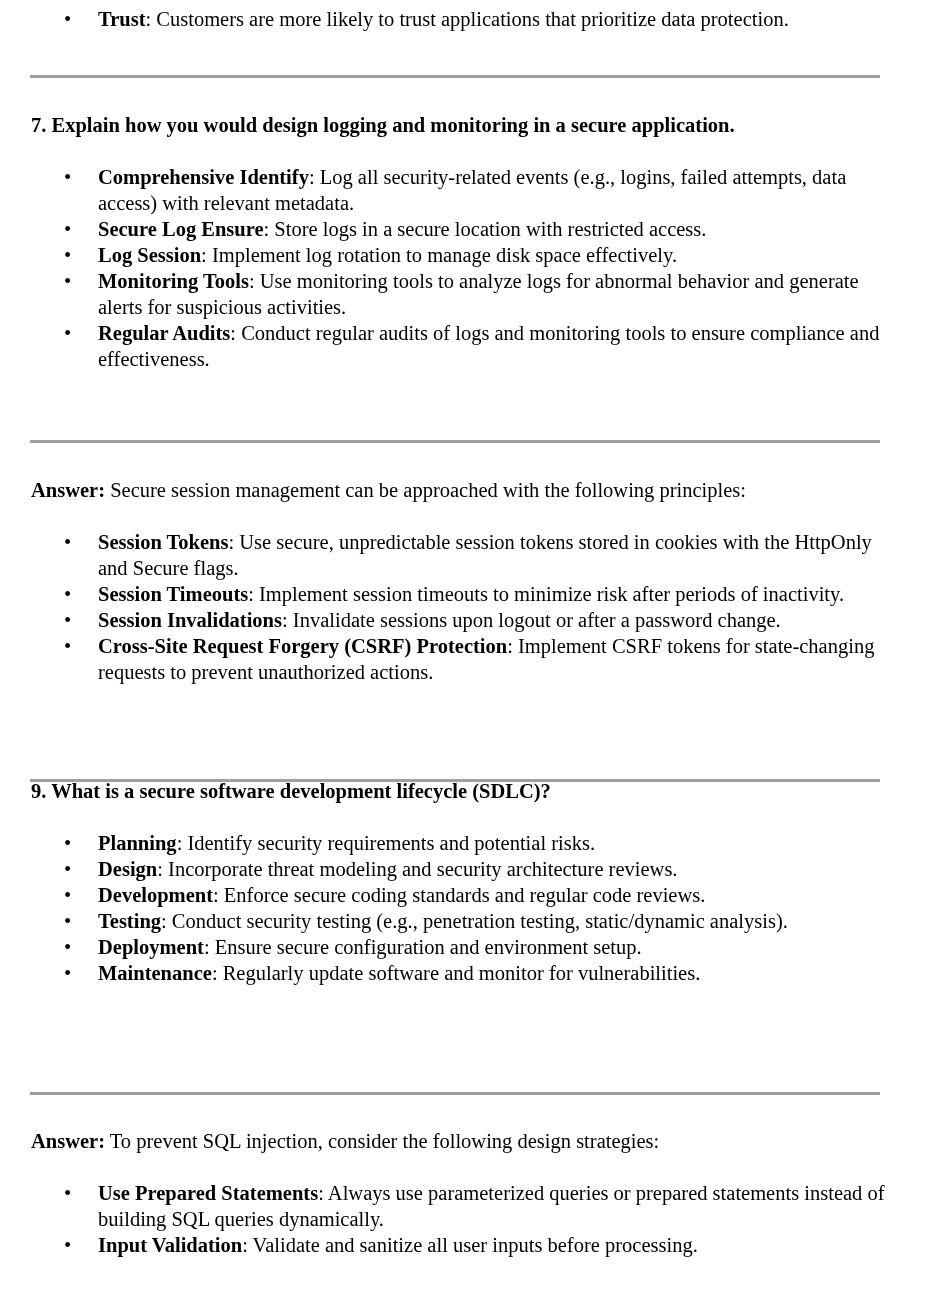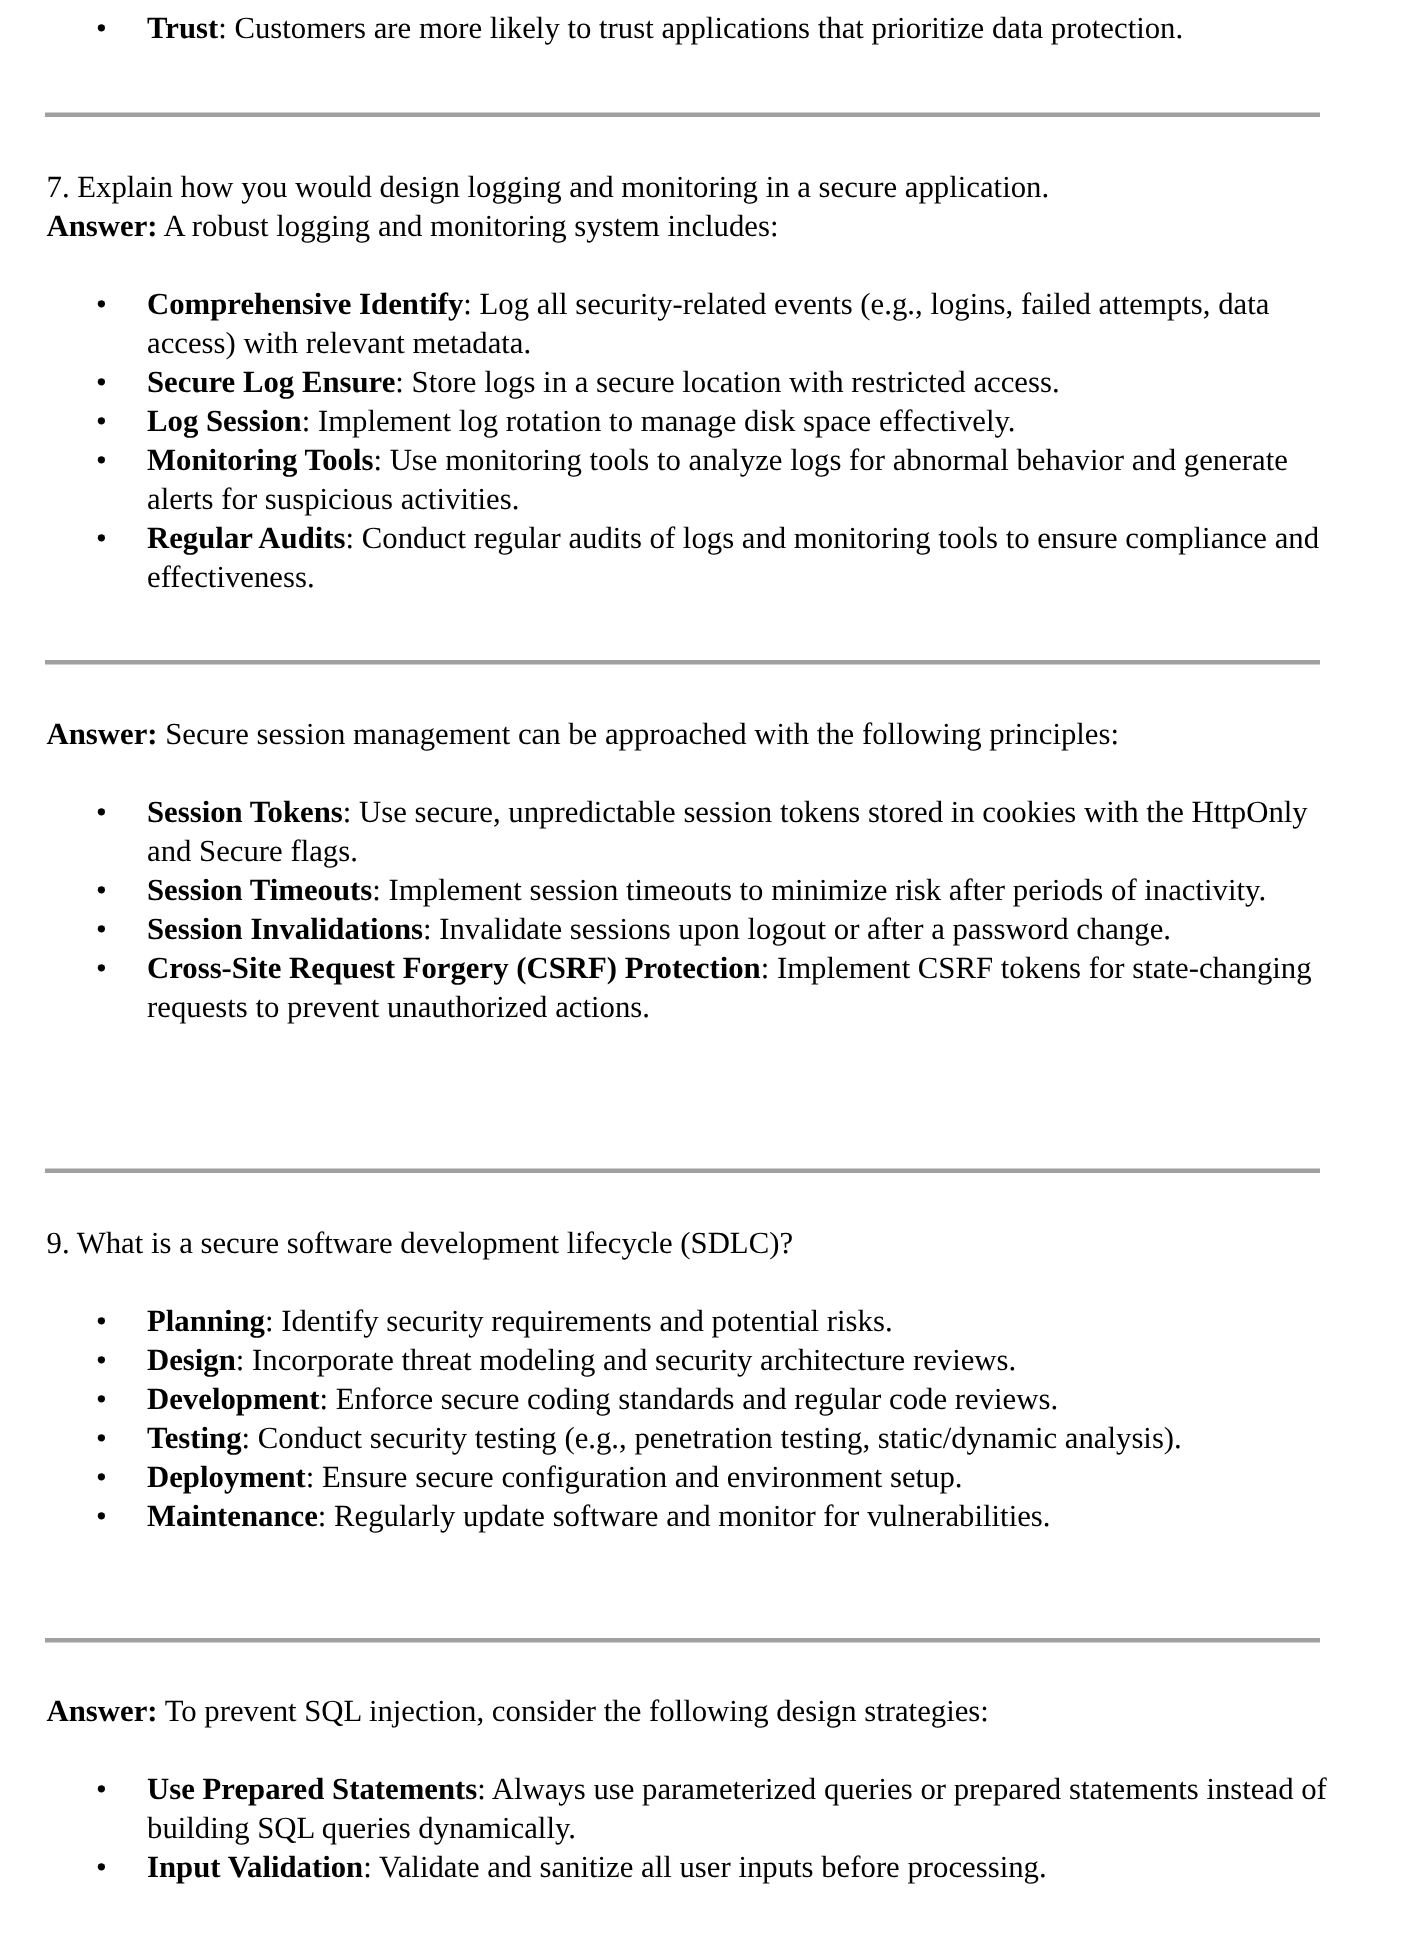--- a/index.html
+++ b/index.html
@@ -29,21 +29,21 @@
       width: 880px;
     }
     .rule {
       position: absolute;
       left: 30px;
       width: 850px;
       height: 3px;
       background: #a0a0a0;
     }
     .q-title {
-      font-weight: normal;
+      font-weight: bold;
       margin: 0;
       white-space: nowrap;
     }
     .answer {
       margin: 0;
       white-space: nowrap;
     }
     .answer b { font-weight: bold; }
     ul.bullets {
       list-style: none;
@@ -73,21 +73,20 @@
         <span class="bullet">•</span>
         <span class="term">Trust</span><span>: Customers are more likely to trust applications that prioritize data protection.</span>
       </li>
     </ul>
   </div>
 
   <div class="rule" style="top:75px;"></div>
 
   <div class="section" style="top:112px;">
     <p class="q-title">7. Explain how you would design logging and monitoring in a secure application.</p>
-    <p class="answer"><b>Answer:</b><span> A robust logging and monitoring system includes:</span></p>
     <ul class="bullets" style="margin-top:26px;">
       <li><span class="bullet">•</span><span class="term">Comprehensive Identify</span><span>: Log all security-related events (e.g., logins, failed attempts, data access) with relevant metadata.</span></li>
       <li><span class="bullet">•</span><span class="term">Secure Log Ensure</span><span>: Store logs in a secure location with restricted access.</span></li>
       <li><span class="bullet">•</span><span class="term">Log Session</span><span>: Implement log rotation to manage disk space effectively.</span></li>
       <li><span class="bullet">•</span><span class="term">Monitoring Tools</span><span>: Use monitoring tools to analyze logs for abnormal behavior and generate alerts for suspicious activities.</span></li>
       <li><span class="bullet">•</span><span class="term">Regular Audits</span><span>: Conduct regular audits of logs and monitoring tools to ensure compliance and effectiveness.</span></li>
     </ul>
   </div>
 
   <div class="rule" style="top:440px;"></div>
@@ -97,21 +96,21 @@
     <ul class="bullets" style="margin-top:26px;">
       <li><span class="bullet">•</span><span class="term">Session Tokens</span><span>: Use secure, unpredictable session tokens stored in cookies with the HttpOnly and Secure flags.</span></li>
       <li><span class="bullet">•</span><span class="term">Session Timeouts</span><span>: Implement session timeouts to minimize risk after periods of inactivity.</span></li>
       <li><span class="bullet">•</span><span class="term">Session Invalidations</span><span>: Invalidate sessions upon logout or after a password change.</span></li>
       <li><span class="bullet">•</span><span class="term">Cross-Site Request Forgery (CSRF) Protection</span><span>: Implement CSRF tokens for state-changing requests to prevent unauthorized actions.</span></li>
     </ul>
   </div>
 
   <div class="rule" style="top:779px;"></div>
 
-  <div class="section" style="top:816px;">
+  <div class="section" style="top:778px;">
     <p class="q-title">9. What is a secure software development lifecycle (SDLC)?</p>
     <ul class="bullets" style="margin-top:26px;">
       <li><span class="bullet">•</span><span class="term">Planning</span><span>: Identify security requirements and potential risks.</span></li>
       <li><span class="bullet">•</span><span class="term">Design</span><span>: Incorporate threat modeling and security architecture reviews.</span></li>
       <li><span class="bullet">•</span><span class="term">Development</span><span>: Enforce secure coding standards and regular code reviews.</span></li>
       <li><span class="bullet">•</span><span class="term">Testing</span><span>: Conduct security testing (e.g., penetration testing, static/dynamic analysis).</span></li>
       <li><span class="bullet">•</span><span class="term">Deployment</span><span>: Ensure secure configuration and environment setup.</span></li>
       <li><span class="bullet">•</span><span class="term">Maintenance</span><span>: Regularly update software and monitor for vulnerabilities.</span></li>
     </ul>
   </div>

